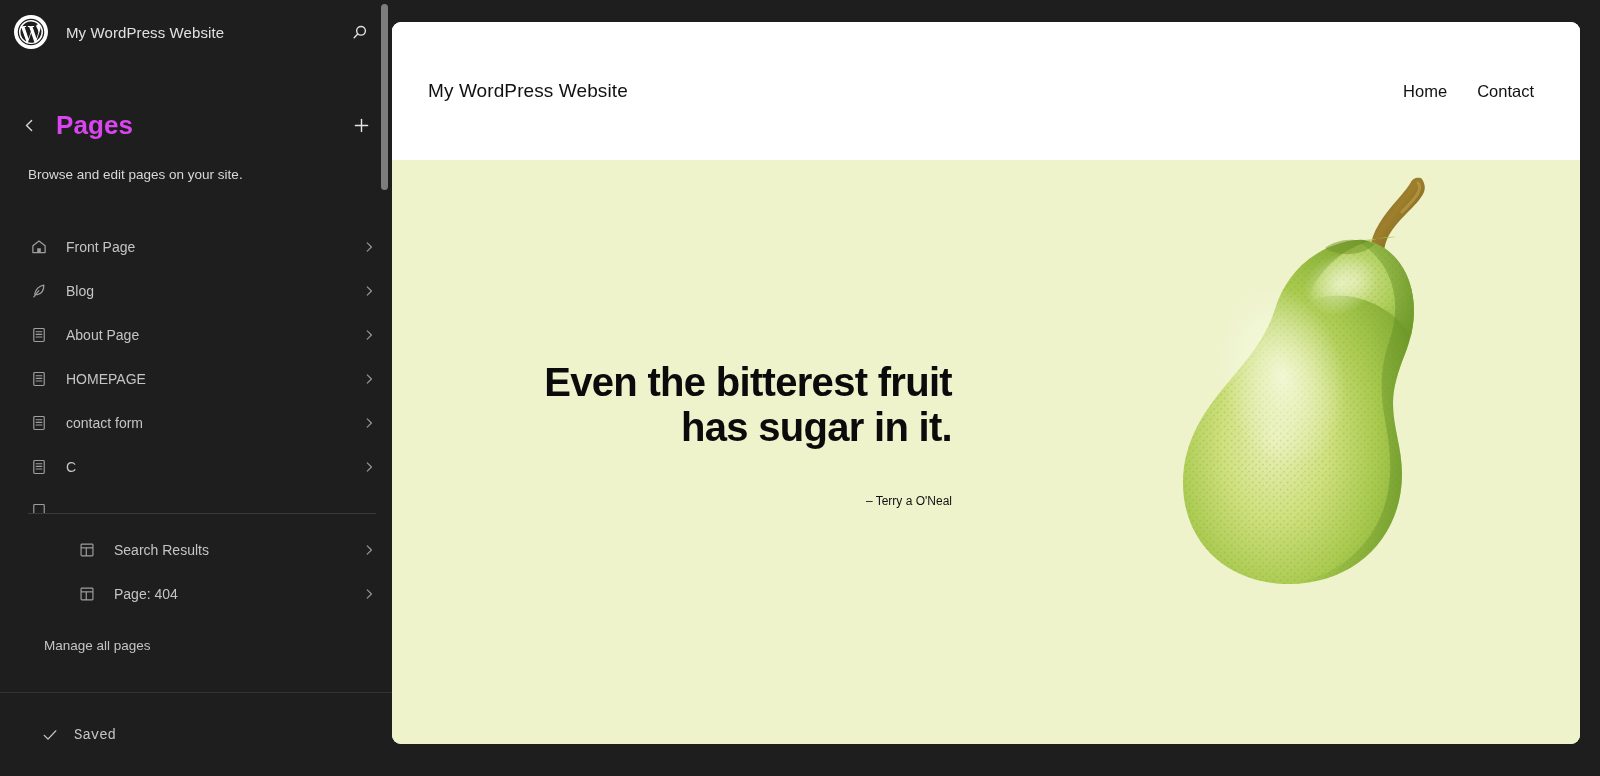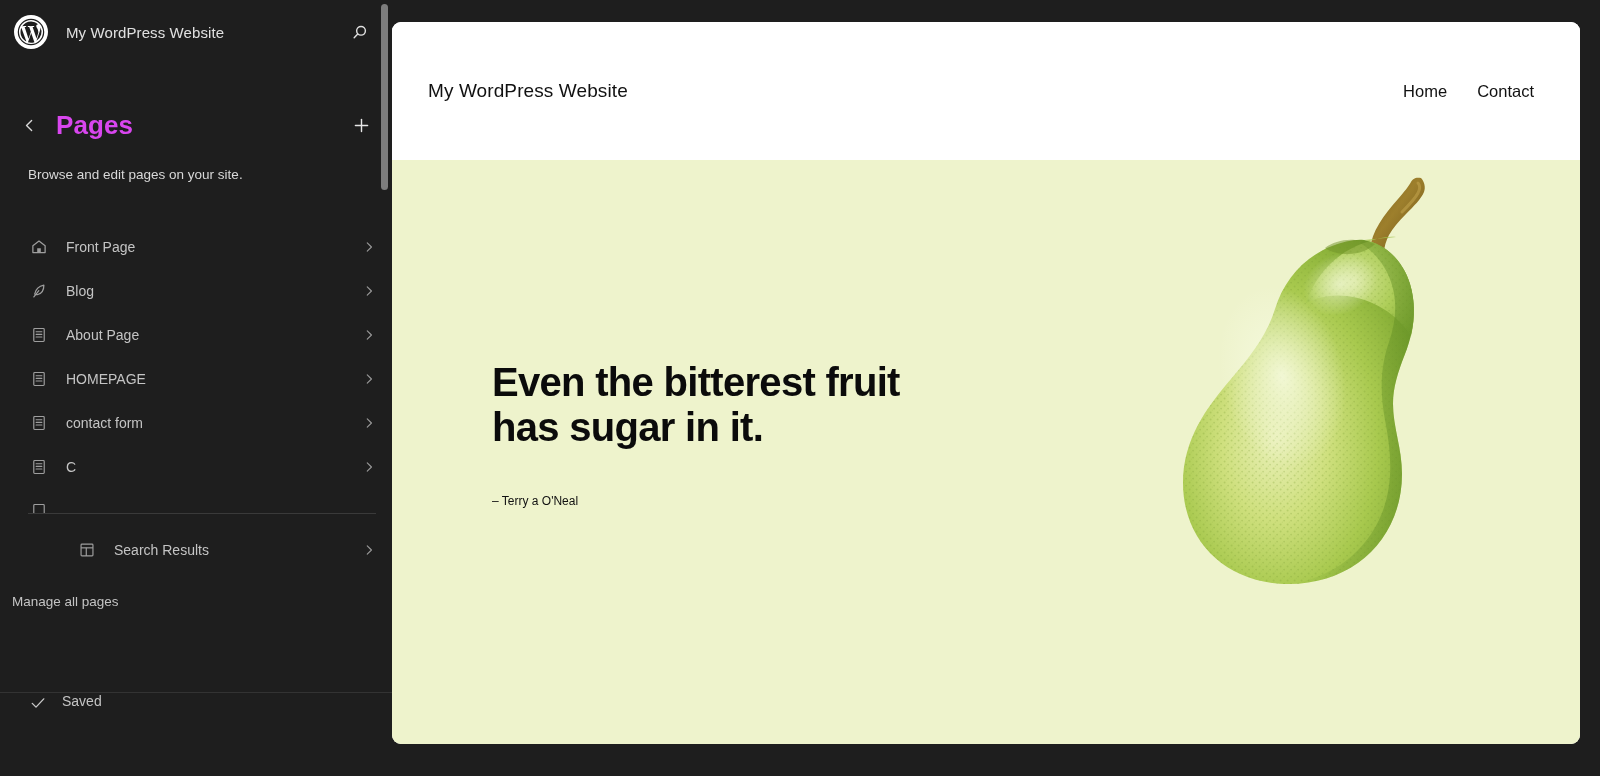--- a/index.html
+++ b/index.html
@@ -73,27 +73,27 @@
   .nav-chev{color:#9a9a9a;flex:0 0 auto;display:flex;align-items:center;}
   .nav-chev svg{display:block;}
 
   .clip-row{height:24px;overflow:hidden;}
   .divider{
     height:1px;background:#3a3a3a;margin:0 16px 0 28px;
   }
   .nav-list-2{margin-top:14px;margin-left:48px;}
 
   .manage-link{
-    color:#c4c4c4;font-size:13.5px;padding:0 16px 0 12px;margin-top:22px;cursor:pointer;
+    color:#c4c4c4;font-size:13.5px;padding:0 16px 0 44px;margin-top:22px;cursor:pointer;
   }
 
   .sb-footer{
     position:absolute;left:0;bottom:0;width:392px;height:84px;
     border-top:1px solid #333;box-sizing:border-box;
-    display:flex;align-items:flex-start;padding-left:28px;
+    display:flex;align-items:center;padding-left:40px;font-family:Liberation Mono, monospace;
   }
   .check-ico{width:20px;height:20px;color:#c9c9c9;margin-right:14px;display:flex;
     align-items:center;justify-content:center;}
   .check-ico svg{display:block;}
   .saved-txt{color:#c4c4c4;font-size:14px;}
 
   
   .sb-scroll{
     position:absolute;top:4px;right:4px;width:7px;height:186px;
     background:#7d7d7d;border-radius:4px;cursor:pointer;
@@ -113,21 +113,21 @@
   }
   .site-nav{display:flex;align-items:center;gap:30px;}
   .site-nav a{
     color:#111;font-size:16.5px;text-decoration:none;cursor:pointer;
   }
 
   .hero{
     position:relative;height:584px;background:#eef3cc;overflow:hidden;
   }
   .hero-text{
-    position:absolute;left:100px;top:200px;width:480px;
+    position:absolute;left:80px;top:200px;width:480px;text-align:right;
   }
   .hero-quote{
     color:#0b0b0b;font-size:40px;line-height:1.12;font-weight:700;
     letter-spacing:-.7px;margin:0;
   }
   .hero-attr{
     color:#111;font-size:12px;margin:44px 0 0 0;letter-spacing:0;
   }
   .pear-wrap{
     position:absolute;right:118px;top:6px;width:330px;height:430px;
@@ -298,20 +298,35 @@
           </svg>
         </span>
         <span class="nav-label">Search Results</span>
         <span class="nav-chev">
           <svg width="14" height="14" viewBox="0 0 20 20" fill="none" stroke="currentColor" stroke-width="1.6" stroke-linecap="round" stroke-linejoin="round">
               <polyline points="7.5,4 13.5,10 7.5,16"></polyline>
             </svg>
         </span>
       </div>
 
+      <div class="nav-item">
+        <span class="nav-ico">
+          <svg width="18" height="18" viewBox="0 0 20 20" fill="none" stroke="currentColor" stroke-width="1.3">
+            <rect x="3.4" y="3.4" width="13.2" height="13.2" rx="1"></rect>
+            <line x1="3.4" y1="7.6" x2="16.6" y2="7.6"></line>
+            <line x1="9.2" y1="7.6" x2="9.2" y2="16.6"></line>
+          </svg>
+        </span>
+        <span class="nav-label">Page: 404</span>
+        <span class="nav-chev">
+          <svg width="14" height="14" viewBox="0 0 20 20" fill="none" stroke="currentColor" stroke-width="1.6" stroke-linecap="round" stroke-linejoin="round">
+              <polyline points="7.5,4 13.5,10 7.5,16"></polyline>
+            </svg>
+        </span>
+      </div>
     </div>
 
     <div class="manage-link">Manage all pages</div>
 
     <div class="sb-footer">
       <span class="check-ico">
         <svg width="18" height="18" viewBox="0 0 20 20" fill="none" stroke="currentColor" stroke-width="1.5" stroke-linecap="round" stroke-linejoin="round">
           <polyline points="3.6,10.4 7.8,14.6 16.4,5.4"></polyline>
         </svg>
       </span>

